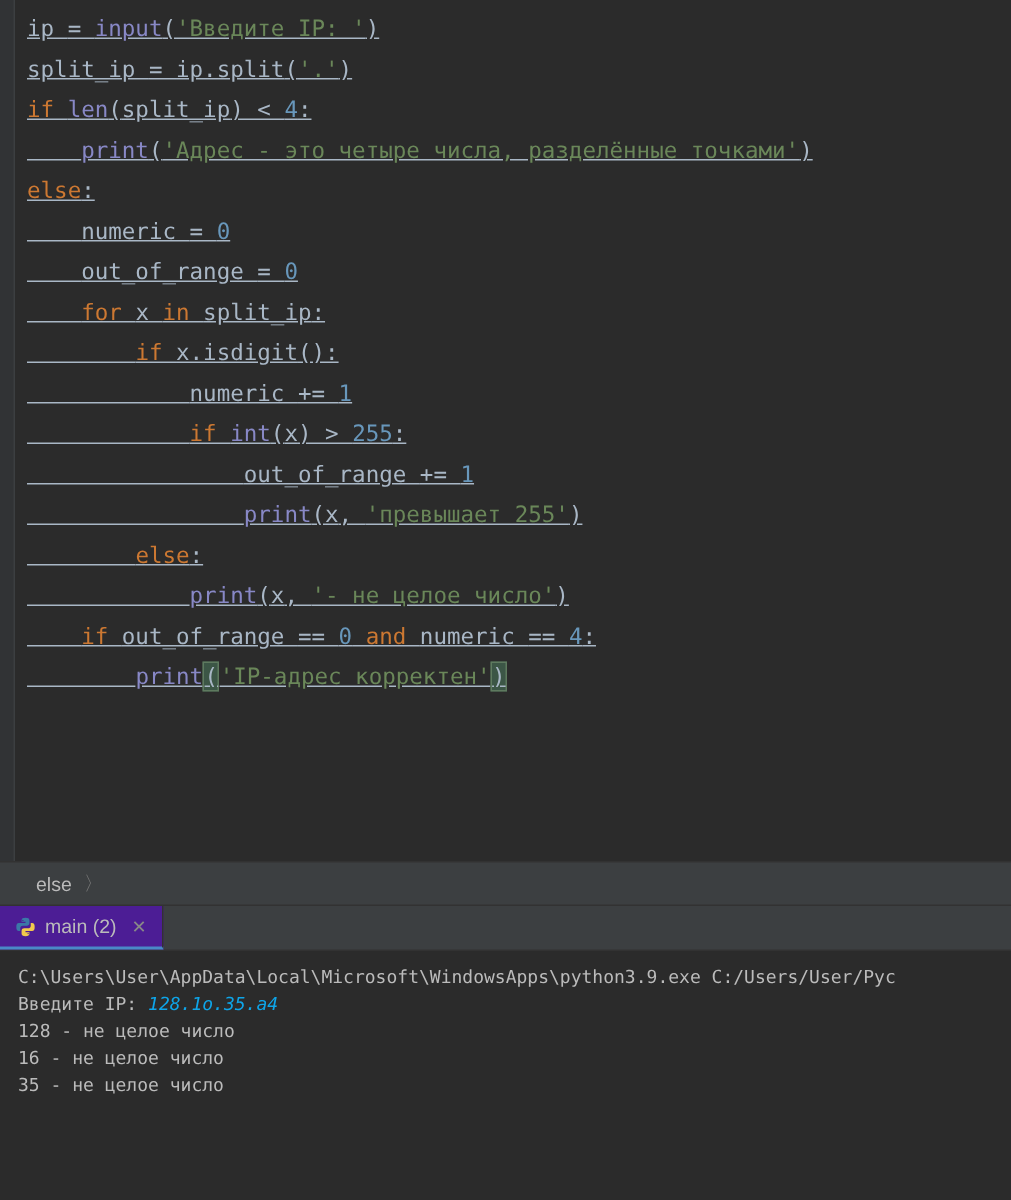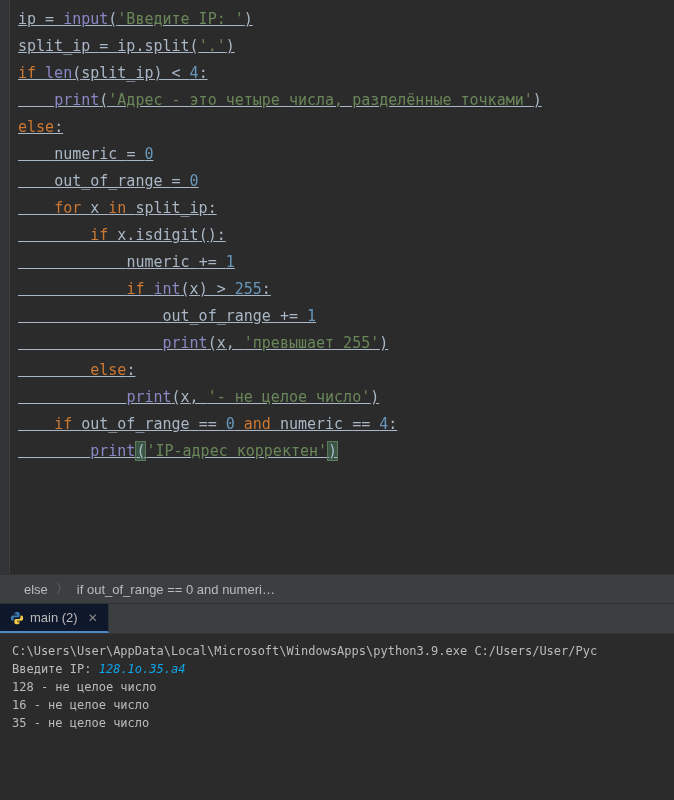--- a/index.html
+++ b/index.html
@@ -71,21 +71,21 @@
     display: flex;
     align-items: center;
     padding: 0 10px;
     border-right: 1px solid #323232;
     font-size: 13px;
     font-family: -apple-system, 'Segoe UI', sans-serif;
     color: #bbbbbb;
     position: relative;
   }
   .tab.active {
-    background: #0f172a;
+    background: #4c1d95;
     border-bottom: 2px solid #4a88c7;
     justify-content: center;
   }
   .tab .py-icon {
     width: 14px;
     height: 14px;
     margin-right: 6px;
     display: inline-flex;
   }
   .tab .close {
@@ -129,21 +129,20 @@
         <span class="kw">else</span><span class="op">:</span>
             <span class="builtin">print</span><span class="op">(</span><span class="ident">x</span><span class="op">, </span><span class="str">'- не целое число'</span><span class="op">)</span>
     <span class="kw">if </span><span class="ident">out_of_range </span><span class="op">== </span><span class="num">0</span><span class="kw"> and </span><span class="ident">numeric </span><span class="op">== </span><span class="num">4</span><span class="op">:</span>
         <span class="builtin">print</span><span class="op cursor-paren">(</span><span class="str">'IP-адрес корректен'</span><span class="op cursor-paren">)</span>
 </div>
 </div>
 
 <div class="breadcrumb">
   <span class="crumb">else</span>
   <span class="sep">〉</span>
-  <span class="crumb">if out_of_range == 0 and numeri…</span>
 </div>
 
 <div class="tabs">
   <div class="tab active">
     <span class="py-icon">
       <svg viewBox="0 0 16 16">
           <path fill="#3b78a7" d="M8 1c-2 0-3 .5-3 2v1h3v1H3c-1.5 0-2 1-2 3s.5 3 2 3h1V9c0-1.5 1-2 2-2h3c1 0 2-.5 2-2V3c0-1.5-1-2-3-2zM6 2.5a.5.5 0 110 1 .5.5 0 010-1z"></path>
           <path fill="#f2c94c" d="M8 15c2 0 3-.5 3-2v-1H8v-1h5c1.5 0 2-1 2-3s-.5-3-2-3h-1v2c0 1.5-1 2-2 2H7c-1 0-2 .5-2 2v2c0 1.5 1 2 3 2zm2-1.5a.5.5 0 110-1 .5.5 0 010 1z"></path>
         </svg>
     </span>

